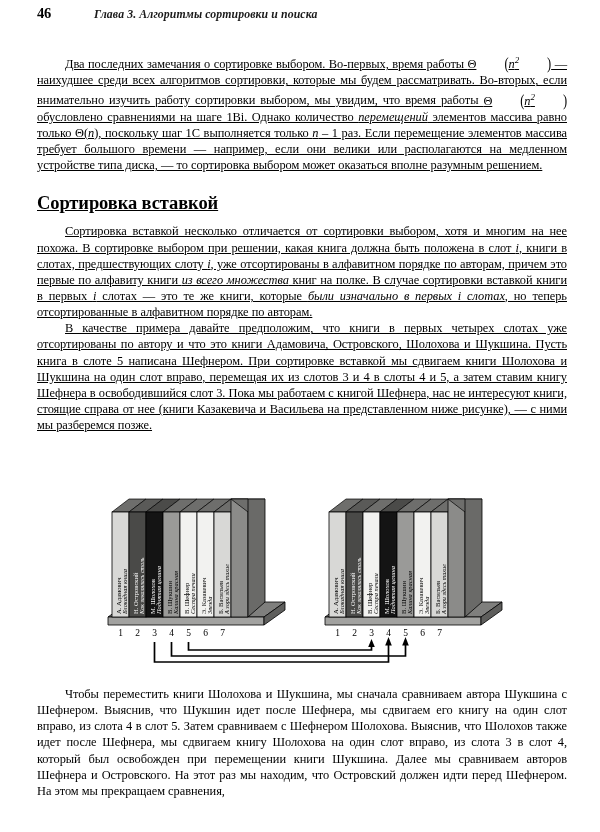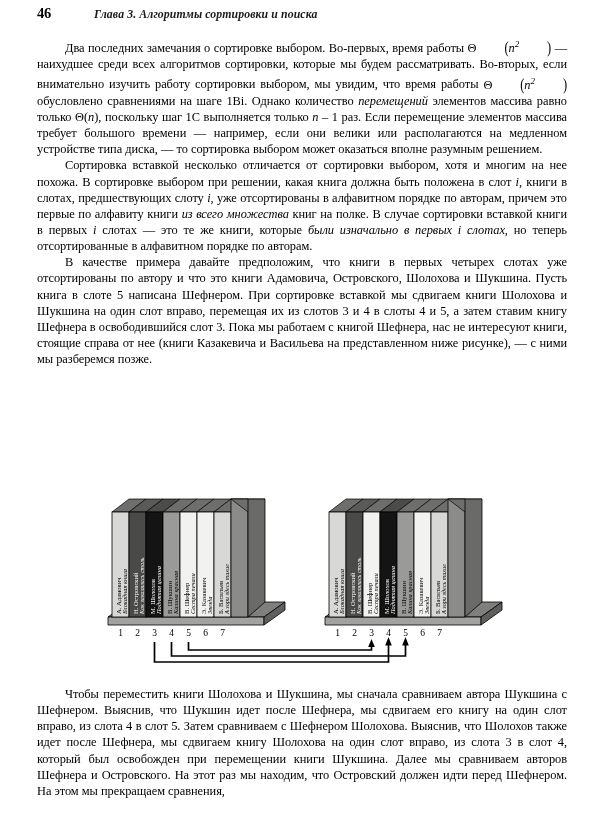--- a/index.html
+++ b/index.html
@@ -47,22 +47,23 @@
     font-size: 11.8px;
     letter-spacing: 0.1px;
     color: #1a1a1a;
     margin-left: 17px;
   }
 
   
   .content {
     position: absolute;
     left: 37px;
-    top: 36px;
+    top: 52px;
     width: 530px;
+    text-decoration: underline;
   }
   p.para {
     margin: 0 0 0 0;
     font-size: 12.4px;
     line-height: 16.15px;
     text-align: justify;
     text-indent: 28px;
     letter-spacing: -0.05px;
     word-spacing: 0.1px;
     -webkit-hyphens: none;
@@ -114,20 +115,21 @@
 
   <div class="runhead">
     <span class="folio">46</span>
     <span class="chapline">Глава 3. Алгоритмы сортировки и поиска</span>
   </div>
 
   <div class="content">
 
     <p class="para"><span>Два последних замечания о сортировке выбором. Во-первых, время работы </span><span class="math"><span>Θ</span><span class="paren-big">(</span><span class="mvar">n</span><span class="sup">2</span><span class="paren-big">)</span></span><span> — наихудшее среди всех алгоритмов сортировки, которые мы будем рассматривать. Во-вторых, если внимательно изучить работу сортировки выбором, мы увидим, что время работы </span><span class="math"><span>Θ</span><span class="paren-big">(</span><span class="mvar">n</span><span class="sup">2</span><span class="paren-big">)</span></span><span> обусловлено сравнениями на шаге 1Bi. Однако количество </span><i class="it">перемещений</i><span> элементов массива равно только </span><span class="math"><span>Θ</span>(<span class="mvar">n</span>)</span><span>, поскольку шаг 1C выполняется только </span><span class="mvar">n</span><span> – 1 раз. Если перемещение элементов массива требует большого времени — например, если они велики или располагаются на медленном устройстве типа диска, — то сортировка выбором может оказаться вполне разумным решением.</span></p>
 
+    <h2 class="section">Сортировка вставкой</h2>
 
     <p class="para"><span>Сортировка вставкой несколько отличается от сортировки выбором, хотя и многим на нее похожа. В сортировке выбором при решении, какая книга должна быть положена в слот </span><i class="it">i</i><span>, книги в слотах, предшествующих слоту </span><i class="it">i</i><span>, уже отсортированы в алфавитном порядке по авторам, причем это первые по алфавиту книги </span><i class="it">из всего множества</i><span> книг на полке. В случае сортировки вставкой книги в первых </span><i class="it">i</i><span> слотах — это те же книги, которые </span><i class="it">были изначально в первых i слотах</i><span>, но теперь отсортированные в алфавитном порядке по авторам.</span></p>
 
     <p class="para">В качестве примера давайте предположим, что книги в первых четырех слотах уже отсортированы по автору и что это книги Адамовича, Островского, Шолохова и Шукшина. Пусть книга в слоте 5 написана Шефнером. При сортировке вставкой мы сдвигаем книги Шолохова и Шукшина на один слот вправо, перемещая их из слотов 3 и 4 в слоты 4 и 5, а затем ставим книгу Шефнера в освободившийся слот 3. Пока мы работаем с книгой Шефнера, нас не интересуют книги, стоящие справа от нее (книги Казакевича и Васильева на представленном ниже рисунке), — с ними мы разберемся позже.</p>
   </div>
 
   <div class="figure">
     <svg width="600" height="185" viewBox="0 0 600 185" xmlns="http://www.w3.org/2000/svg">
       <defs>
         <g id="emptyg"></g>

